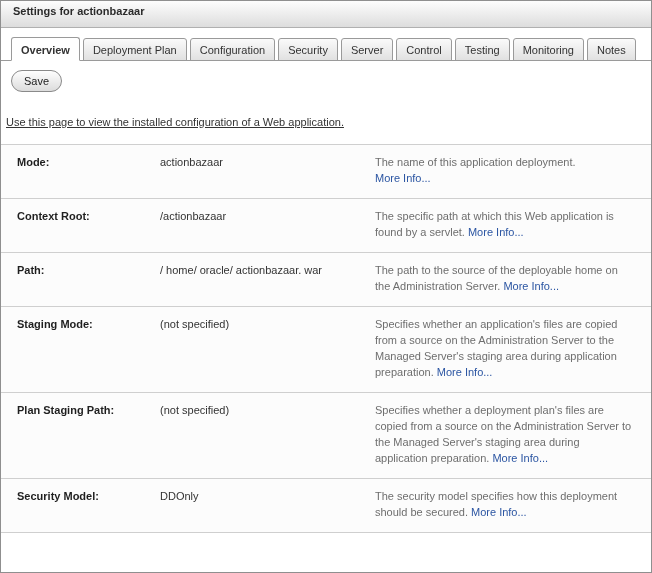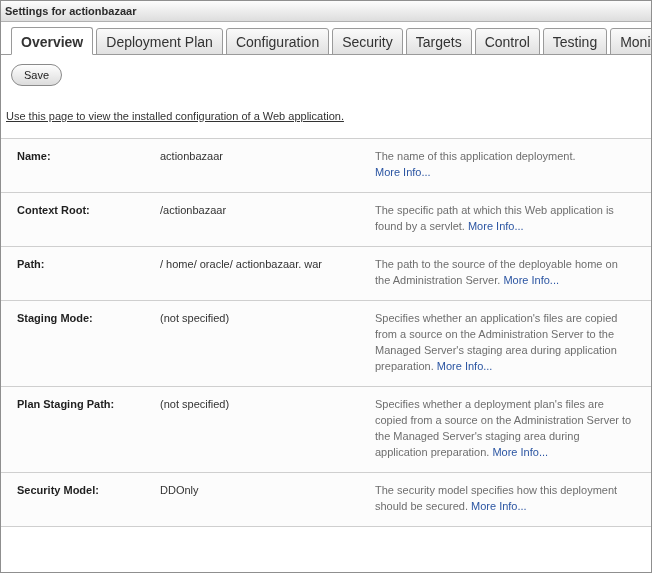--- a/index.html
+++ b/index.html
@@ -7,40 +7,40 @@
   body { font-family:"Liberation Sans", sans-serif; }
 
   .window {
     width:652px; height:573px;
     border:1px solid #8f8f8f;
     background:#fff;
     overflow:hidden;
   }
 
   .titlebar {
-    height:21px; line-height:21px;
-    padding:0 4px;
+    height:27px; line-height:21px;
+    padding:0 12px;
     font-size:11px; font-weight:bold; color:#2b2b2b;
     background:linear-gradient(#fdfdfd,#dddddd);
     border-bottom:1px solid #b0b0b0;
   }
 
   .tabbar {
     position:relative;
     display:flex; align-items:flex-end; gap:3px;
     padding:8px 10px 0 10px;
     height:33px;
   }
   .tabbar::after {
     content:""; position:absolute; left:0; right:0; bottom:0;
     height:1px; background:#9a9a9a;
   }
   .tab {
     position:relative; z-index:1;
-    font-size:14px; color:#333;
+    font-size:11px; color:#333;
     padding:5px 9px 4px 9px;
     border:1px solid #9a9a9a;
     border-radius:3px 3px 0 0;
     background:linear-gradient(#fafafa,#e1e1e1);
     cursor:pointer;
     white-space:nowrap;
   }
   .tab.active {
     background:#ffffff;
     border-bottom:1px solid #ffffff;
@@ -98,37 +98,37 @@
 
 <div class="window">
 
   <div class="titlebar">Settings for actionbazaar</div>
 
   <div class="tabbar">
     <div class="tab active">Overview</div>
     <div class="tab">Deployment Plan</div>
     <div class="tab">Configuration</div>
     <div class="tab">Security</div>
-    <div class="tab">Targets</div>
+    <div class="tab">Server</div>
     <div class="tab">Control</div>
     <div class="tab">Testing</div>
     <div class="tab">Monitoring</div>
     <div class="tab">Notes</div>
   </div>
 
   <div class="toolbar">
     <button class="save-btn">Save</button>
   </div>
 
   <div class="intro">Use this page to view the installed configuration of a Web application.</div>
 
   <div class="settings-table">
 
     <div class="row">
-      <div class="cell label">Name:</div>
+      <div class="cell label">Mode:</div>
       <div class="cell value">actionbazaar</div>
       <div class="cell desc">
         <span>The name of this application deployment.</span>
         <a href="#" class="more-info">More Info...</a>
       </div>
     </div>
 
     <div class="row">
       <div class="cell label">Context Root:</div>
       <div class="cell value">/actionbazaar</div>

